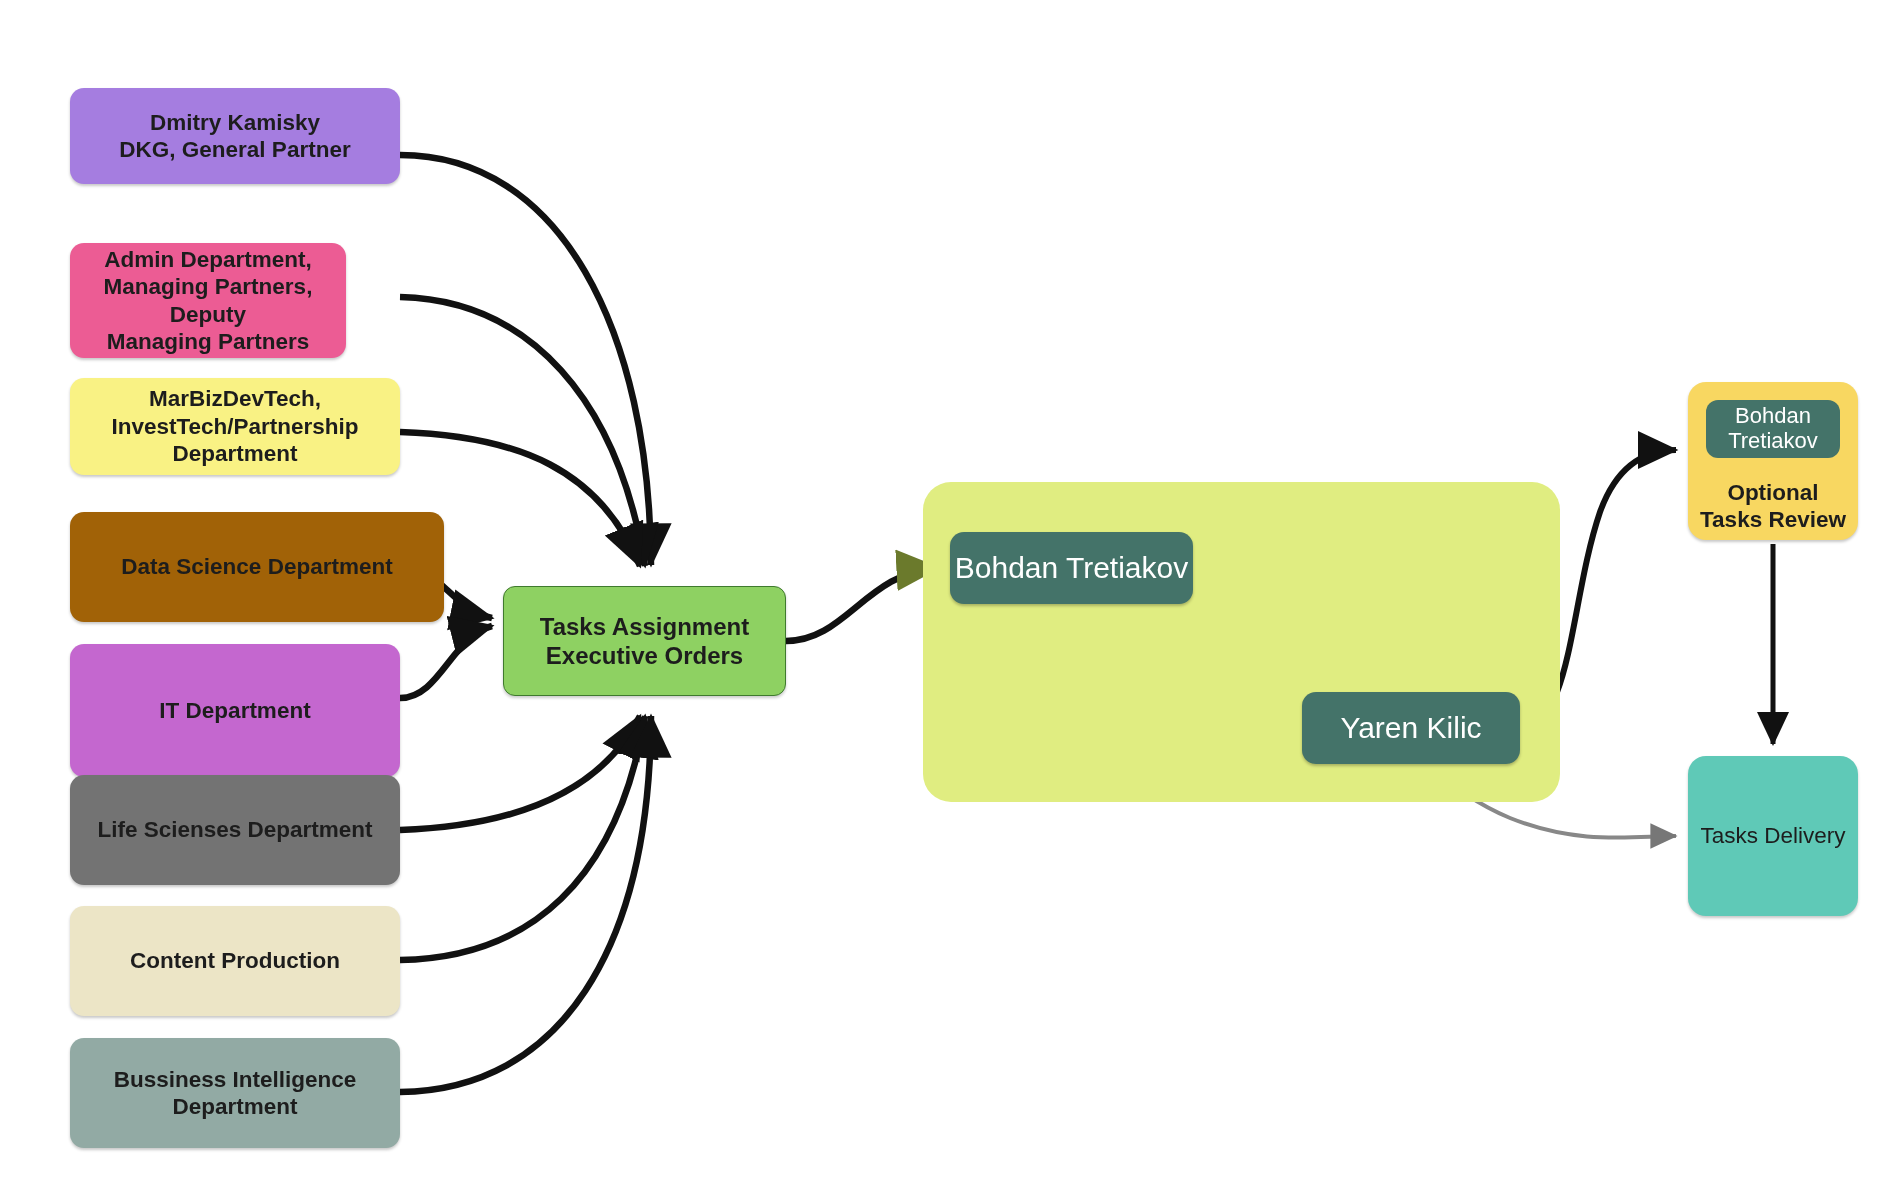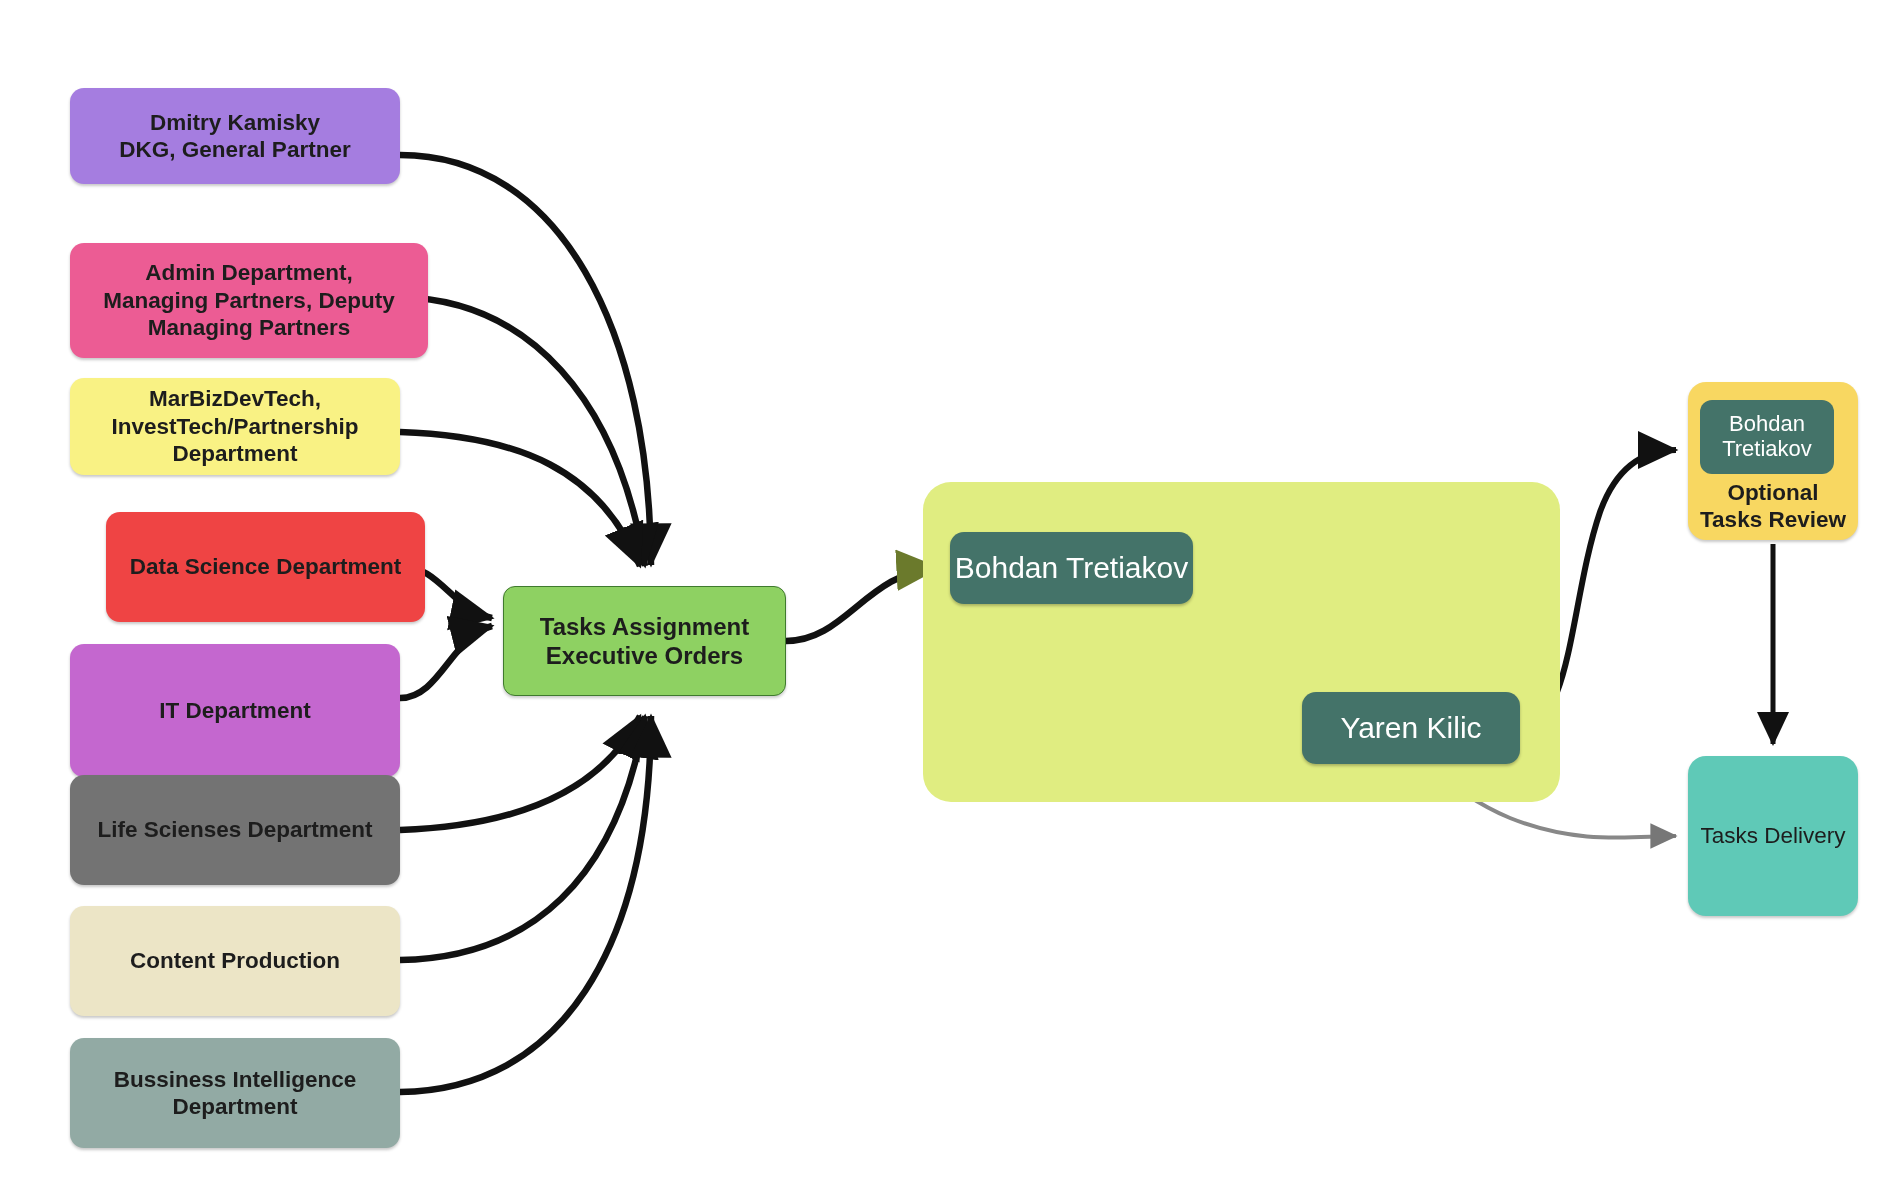--- a/index.html
+++ b/index.html
@@ -80,24 +80,24 @@
 
   
   .review {
     border-radius: 18px;
     z-index: 3;
     display: block;
     box-shadow: 0 2px 3px rgba(0,0,0,0.22);
   }
   .review .review-inner {
     position: absolute;
-    left: 12px;
+    left: 18px;
     top: 18px;
     width: 134px;
-    height: 74px;
+    height: 58px;
     border-radius: 12px;
     display: flex;
     align-items: center;
     justify-content: center;
     text-align: center;
     color: #ffffff;
     font-size: 22px;
     line-height: 1.12;
   }
   .review .review-caption {
@@ -174,33 +174,33 @@
     <path d="M 1773,544 L 1773,744" fill="none" stroke="#111111" stroke-width="5" marker-end="url(#ah-black)"></path>
   </svg>
 
   <div class="cluster" style="left:923px; top:482px; width:637px; height:320px; background:#e0ed81;"></div>
 
   <div class="node dept" style="left:70px; top:88px; width:330px; height:96px; background:#a57de0;">
     <span class="label">Dmitry Kamisky
 DKG, General Partner</span>
   </div>
 
-  <div class="node dept" style="left:70px; top:243px; width:358px; height:115px; background:#ec5c94;">
+  <div class="node dept" style="left:70px; top:243px; width:276px; height:115px; background:#ec5c94;">
     <span class="label">Admin Department,
 Managing Partners, Deputy
 Managing Partners</span>
   </div>
 
   <div class="node dept" style="left:70px; top:378px; width:330px; height:97px; background:#f9f284;">
     <span class="label">MarBizDevTech,
 InvestTech/Partnership
 Department</span>
   </div>
 
-  <div class="node dept" style="left:70px; top:512px; width:319px; height:110px; background:#ef4444;margin-left:36px;">
+  <div class="node dept" style="left:70px; top:512px; width:374px; height:110px; background:#a16207;">
     <span class="label">Data Science Department</span>
   </div>
 
   <div class="node dept" style="left:70px; top:644px; width:330px; height:133px; background:#c467cf;">
     <span class="label">IT Department</span>
   </div>
 
   <div class="node dept" style="left:70px; top:775px; width:330px; height:110px; background:#737373;">
     <span class="label">Life Scienses Department</span>
   </div>

